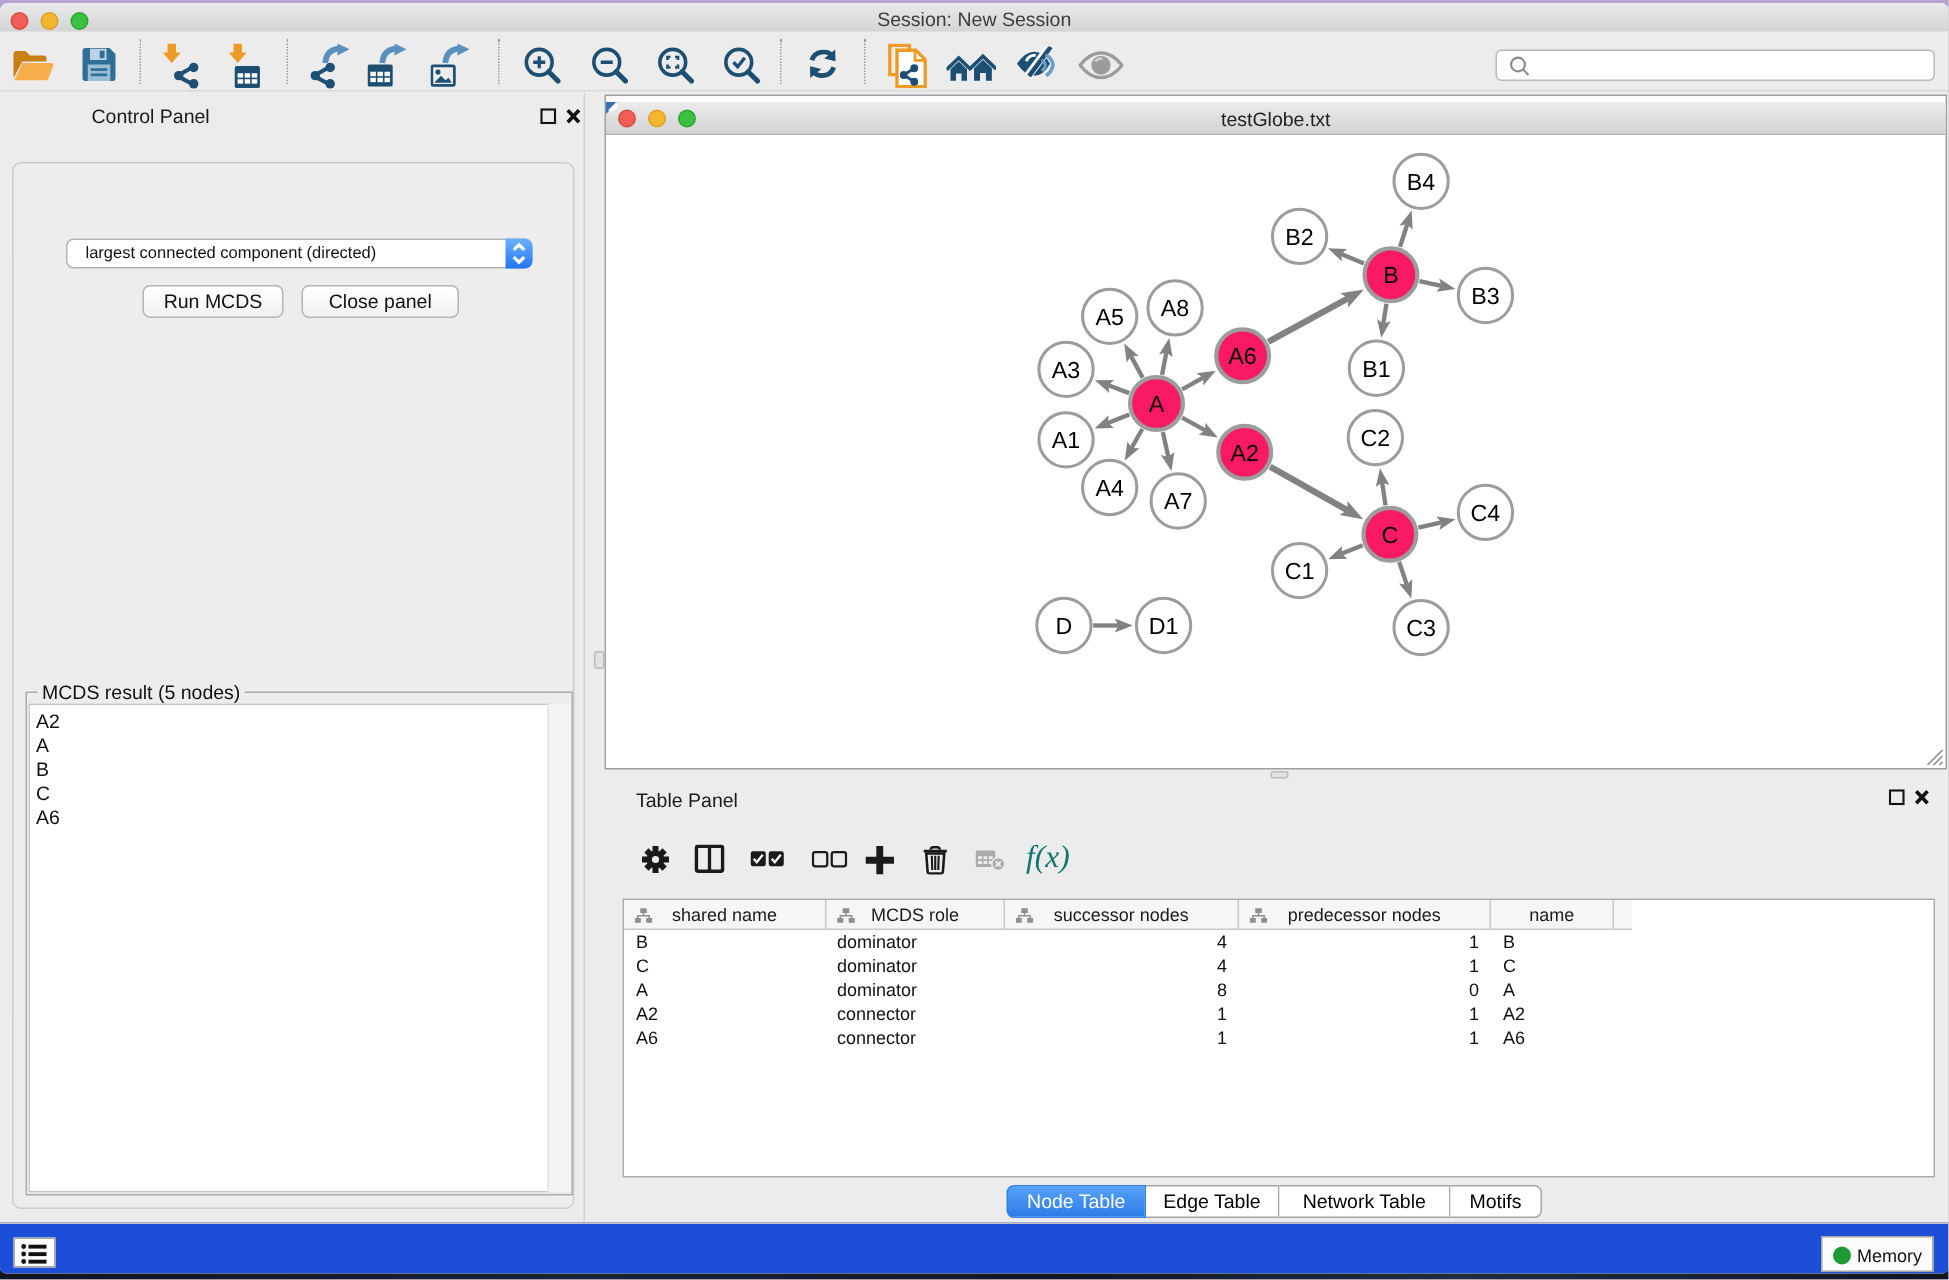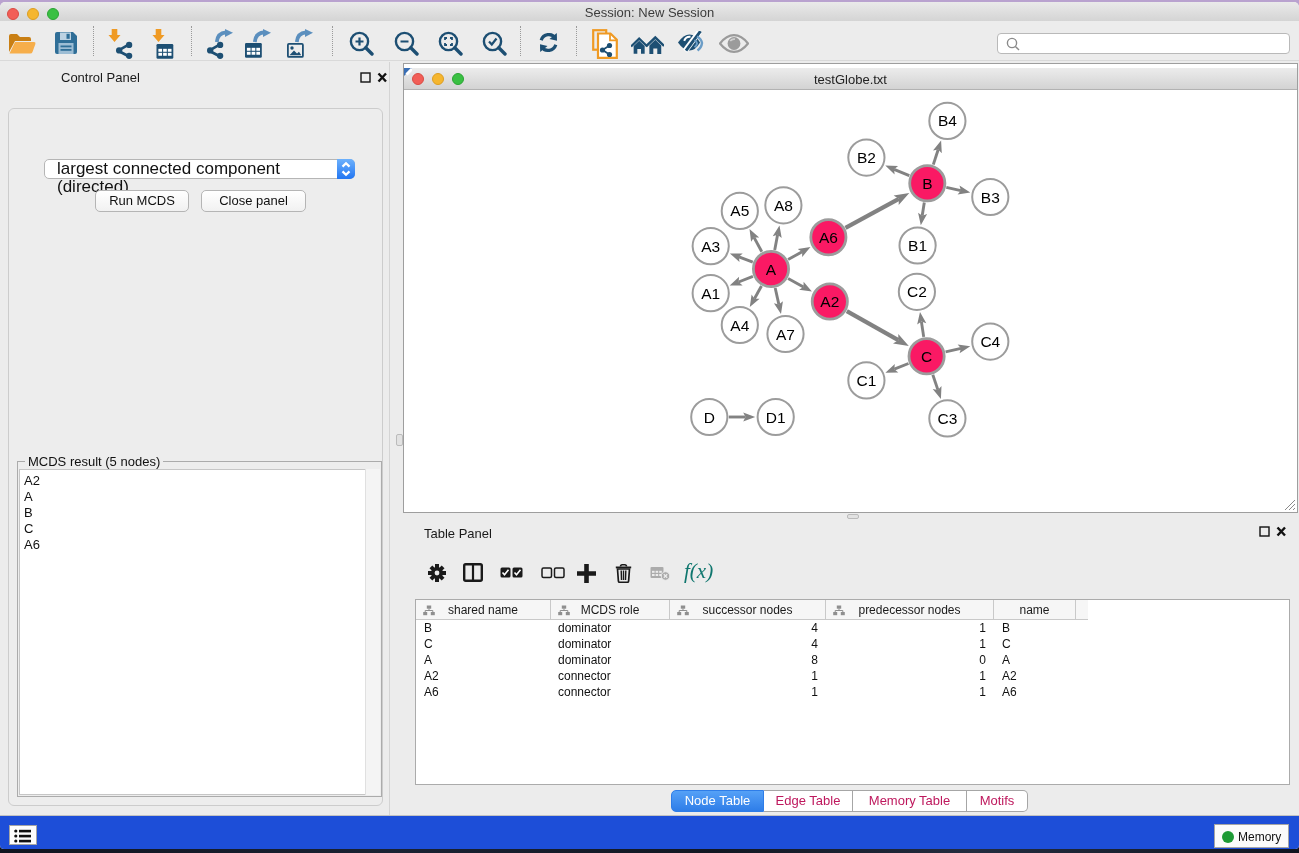--- a/index.html
+++ b/index.html
@@ -19,21 +19,21 @@
 #statusbar{position:absolute;left:0;top:813px;width:1299px;height:34px;background:#1d4ed8;border-top:1px solid #c2c2c2;}
 #cp{position:absolute;left:0;top:0;width:390px;height:753px;border-right:1px solid #d4d4d4;}
 #cp-title{position:absolute;left:13px;top:8px;font-size:13px;color:#1a1a1a;margin-left:48px;}
 #cp-panel{position:absolute;left:8px;top:46px;width:375px;height:698px;background:#ededed;border:1px solid #cccccc;border-radius:6px;}
 #cp-tabs{position:absolute;left:77px;top:34px;height:20px;display:flex;}
 .seg{height:20px;border:1px solid #a6a6a6;border-left:none;background:#fff;font-size:13px;color:#111;text-align:center;line-height:18px;}
 .seg.first{border-left:1px solid #a6a6a6;border-radius:4px 0 0 4px;}
 .seg.last{border-radius:0 4px 4px 0;}
 .seg.sel{background:linear-gradient(#55a1f7,#2e7de8);color:#fff;border-color:#2e7de8;}
 #opt-label{position:absolute;left:0;top:74px;width:390px;text-align:center;font-size:13px;color:#111;}
-#dropdown{position:absolute;left:44px;top:97px;width:311px;height:20px;background:#fff;border:1px solid #b5b5b5;border-radius:5px;font-size:17px;color:#111;line-height:18px;padding-left:12px;}
+#dropdown{position:absolute;left:44px;top:97px;width:311px;height:20px;background:#fff;border:1px solid #b5b5b5;border-radius:5px;font-size:11px;color:#111;line-height:18px;padding-left:12px;}
 #dd-step{position:absolute;right:-1px;top:-1px;width:18px;height:20px;border-radius:0 5px 5px 0;background:linear-gradient(#6db1fc,#2276f2);}
 .btn{position:absolute;height:22px;background:linear-gradient(#ffffff,#f1f1f1);border:1px solid #b5b5b5;border-radius:5px;font-size:13px;color:#111;text-align:center;line-height:20px;}
 #groupbox{position:absolute;left:17px;top:399px;width:365px;height:336px;border:1px solid #ababab;}
 #gb-label{position:absolute;left:7px;top:-8px;background:#ededed;padding:0 3px;font-size:13px;color:#111;}
 #gb-list{position:absolute;left:1px;top:7px;width:361px;height:326px;background:#fff;border:1px solid #c6c6c6;font-size:13px;color:#111;padding-top:3px;}
 #gb-list .li{padding-left:4px;height:16px;line-height:16px;}
 #gb-scroll{position:absolute;right:1px;top:7px;width:15px;height:326px;background:#f4f4f4;border-left:1px solid #e0e0e0;}
 #lp-btn{position:absolute;left:9px;top:9px;width:28px;height:20px;background:#fdfdfd;border:1px solid #a5a5a5;}
 #mem-btn{position:absolute;left:1214px;top:8px;width:75px;height:24px;background:#fbfbfb;border:1px solid #a5a5a5;font-size:12px;color:#111;}
 #netwin{position:absolute;left:403px;top:1px;width:895px;height:450px;background:#fff;border:1px solid #9e9e9e;}
@@ -45,21 +45,21 @@
 #vdiv-grip{position:absolute;left:396px;top:372px;width:7px;height:12px;background:#e2e2e2;border:1px solid #bbb;border-radius:2px;}
 #hdiv-grip{position:absolute;left:847px;top:452px;width:12px;height:5px;background:#e2e2e2;border:1px solid #bbb;border-radius:2px;}
 #tp{position:absolute;left:403px;top:451px;width:896px;height:302px;}
 #tp-title{position:absolute;left:21px;top:13px;font-size:13px;color:#1a1a1a;}
 #tp-table{position:absolute;left:12px;top:86px;width:875px;height:186px;background:#fff;border:1px solid #ababab;}
 #tp-header{position:absolute;left:0;top:0;width:672px;height:20px;background:#f6f6f6;border-bottom:1px solid #c9c9c9;}
 .hcol{position:absolute;top:0;height:20px;border-right:1px solid #c9c9c9;font-size:12px;color:#1a1a1a;text-align:center;line-height:20px;}
 .trow{position:absolute;font-size:12px;color:#111;height:16px;line-height:16px;}
 .tnum{position:absolute;font-size:12px;color:#111;height:16px;line-height:16px;text-align:right;}
 #tp-tabs{position:absolute;left:268px;top:277px;height:22px;display:flex;}
-.seg2{height:22px;border:1px solid #a6a6a6;border-left:none;background:#fff;font-size:13px;color:#be185d;text-align:center;line-height:20px;}
+.seg2{height:22px;border:1px solid #a6a6a6;border-left:none;background:#fff;font-size:13px;color:#000000;text-align:center;line-height:20px;}
 .seg2.first{border-left:1px solid #a6a6a6;border-radius:5px 0 0 5px;}
 .seg2.last{border-radius:0 5px 5px 0;}
 .seg2.sel{background:linear-gradient(#55a1f7,#2e7de8);color:#fff;border-color:#2e7de8;}
 </style></head><body>
 <div id="desktop-bottom"></div>
 <div id="win">
 <div id="titlebar">
       <div id="titletext">Session: New Session</div>
       <div class="tl t-red"></div>
       <div class="tl t-yel"></div>
@@ -454,21 +454,21 @@
           <div class="trow" style="left:586px;top:68px">A2</div>
           <div class="trow" style="left:8px;top:84px">A6</div>
           <div class="trow" style="left:142px;top:84px">connector</div>
           <div class="tnum" style="left:254px;top:84px;width:148px">1</div>
           <div class="tnum" style="left:410px;top:84px;width:160px">1</div>
           <div class="trow" style="left:586px;top:84px">A6</div>
         </div>
         <div id="tp-tabs">
 <div class="seg2 first sel" style="width:93px">Node Table</div>
 <div class="seg2" style="width:89px">Edge Table</div>
-<div class="seg2" style="width:114px">Memory Table</div>
+<div class="seg2" style="width:114px">Network Table</div>
 <div class="seg2 last" style="width:61px">Motifs</div>
         </div>
       </div>
       <div id="vdiv-grip"></div>
       <div id="hdiv-grip"></div>
     </div>
 <div id="statusbar">
       <div id="lp-btn">
         <svg width="18" height="14" viewBox="0 0 18 14" style="position:absolute;left:4px;top:3px">
 <g fill="#111">

